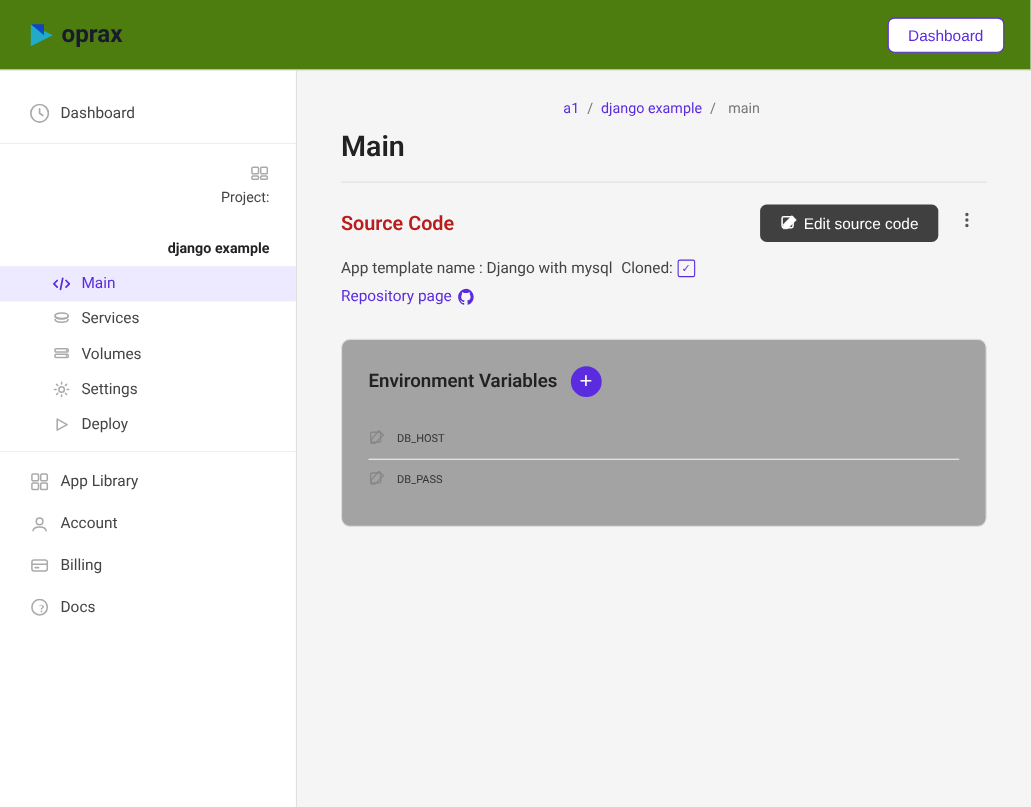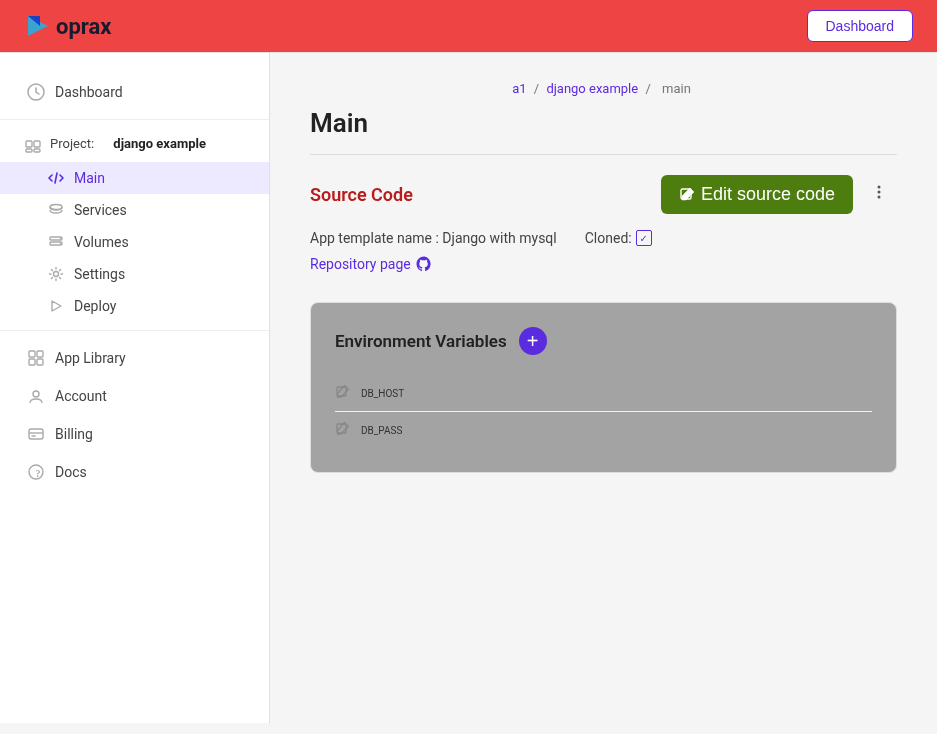--- a/index.html
+++ b/index.html
@@ -1,22 +1,22 @@
 <!DOCTYPE html>
 <html><head>
   <meta charset="utf-8">
   <style>
     * { box-sizing: border-box; margin: 0; padding: 0; }
     body { font-family: -apple-system, BlinkMacSystemFont, 'Segoe UI', Roboto, sans-serif; background: #f5f5f5; color: #333; font-size: 14px; }
 
     
     .header {
-      background: #ef4444;
+      background: #4d7c0f;
       border-bottom: 1px solid #e0e0e0;
-      height: 53px;
+      height: 64px;
       display: flex;
       align-items: center;
       justify-content: space-between;
       padding: 0 24px;
     }
     .logo {
       display: flex;
       align-items: center;
       gap: 4px;
       font-size: 22px;
@@ -56,25 +56,26 @@
       align-items: center;
       gap: 10px;
       padding: 10px 24px;
       cursor: pointer;
       color: #444;
       font-size: 14px;
       border-left: 3px solid transparent;
     }
     .sidebar-project {
       display: flex;
-      align-items: flex-start;
+      align-items: flex-end;
       gap: 8px;
       padding: 8px 24px;
       font-size: 13px;
       color: #444;
+      flex-direction: column;
     }
 
     .sidebar-sub {
       padding-left: 0;
     }
     .sidebar-sub-item {
       display: flex;
       align-items: center;
       gap: 10px;
       padding: 8px 24px 8px 48px;
@@ -132,26 +133,26 @@
       font-weight: 600;
       color: #b91c1c;
     }
     .section-actions {
       display: flex;
       align-items: center;
       gap: 8px;
     }
 
     .edit-btn {
-      background: #4d7c0f;
+      background: #404040;
       color: #fff;
       border: none;
       padding: 9px 18px;
       border-radius: 6px;
-      font-size: 18px;
+      font-size: 14px;
       cursor: pointer;
       display: flex;
       align-items: center;
       gap: 6px;
     }
 
     .more-btn {
       background: none;
       border: none;
       cursor: pointer;
@@ -160,21 +161,21 @@
       padding: 4px 8px;
       border-radius: 4px;
     }
 
     .source-meta {
       font-size: 14px;
       color: #444;
       margin-bottom: 10px;
       display: flex;
       align-items: center;
-      gap: 28px;
+      gap: 8px;
     }
     .cloned-check {
       display: inline-flex;
       align-items: flex-end;
       gap: 4px;
     }
     .checkbox-icon {
       width: 16px;
       height: 16px;
       border: 1.5px solid #5b2be0;

